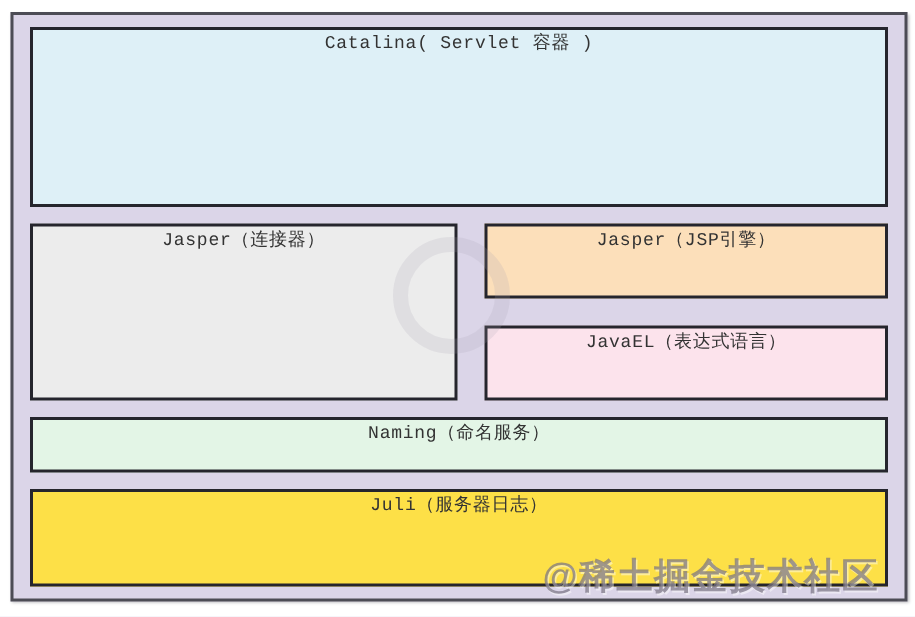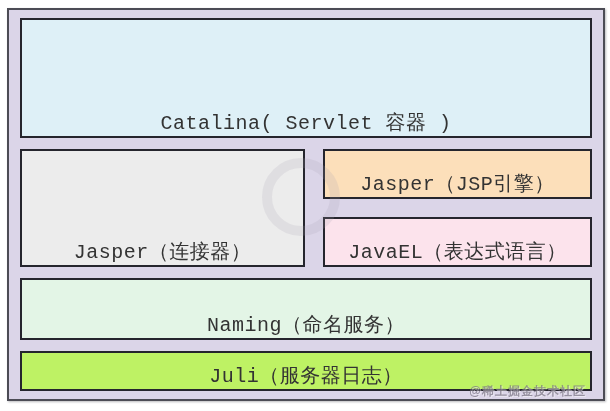--- a/index.html
+++ b/index.html
@@ -18,56 +18,56 @@
     border: 2px solid #4c4c55;
     box-shadow: 1px 1px 2px rgba(60,60,70,0.35);
     padding: 8px 11px;
     display: flex;
     flex-direction: column;
     gap: 11px;
   }
   .box {
     border: 2px solid #25252d;
     display: flex;
-    align-items: flex-end;
+    align-items: flex-start;
     justify-content: center;
-    font-size: 20px;
+    font-size: 12px;
     color: #333333;
     letter-spacing: 0.5px;
     white-space: nowrap;
   }
   .catalina { height: 120px; }
   .mid-row {
     height: 118px;
     display: flex;
     gap: 18px;
   }
   .coyote { width: 285px; flex: none; }
   .right-col {
     flex: 1;
     display: flex;
     flex-direction: column;
     justify-content: space-between;
   }
   .jasper, .javael { height: 50px; }
-  .naming { height: 62px; }
+  .naming { height: 37px; }
   .juli { flex: 1; }
   .ghost-ring {
     position: absolute;
     left: 262px; top: 158px;
     width: 78px; height: 78px;
     border: 10px solid rgba(168,162,180,0.18);
     border-radius: 50%;
     pointer-events: none;
   }
   .watermark {
     position: absolute;
     right: 24px; bottom: 11px;
     font-family: "Liberation Sans", sans-serif;
-    font-size: 12px;
+    font-size: 24px;
     font-weight: bold;
     color: rgba(122,117,132,0.72);
     text-shadow: 1px 1px 0 rgba(255,255,255,0.45);
     letter-spacing: 1px;
     pointer-events: none;
   }
 </style>
 </head>
 <body>
 
@@ -89,21 +89,21 @@
       <div class="box javael" style="background: rgb(252, 227, 236); margin-top: 11px;">
         <span>JavaEL（表达式语言）</span>
       </div>
     </div>
   </div>
 
   <div class="box naming" style="background: rgb(227, 245, 230);">
     <span>Naming（命名服务）</span>
   </div>
 
-  <div class="box juli" style="background: #bef264;">
+  <div class="box juli" style="background: #fde047;">
     <span>Juli（服务器日志）</span>
   </div>
 
 </div>
 
 <div class="ghost-ring"></div>
 
 <div class="watermark">@稀土掘金技术社区</div>
 
 </body></html>

